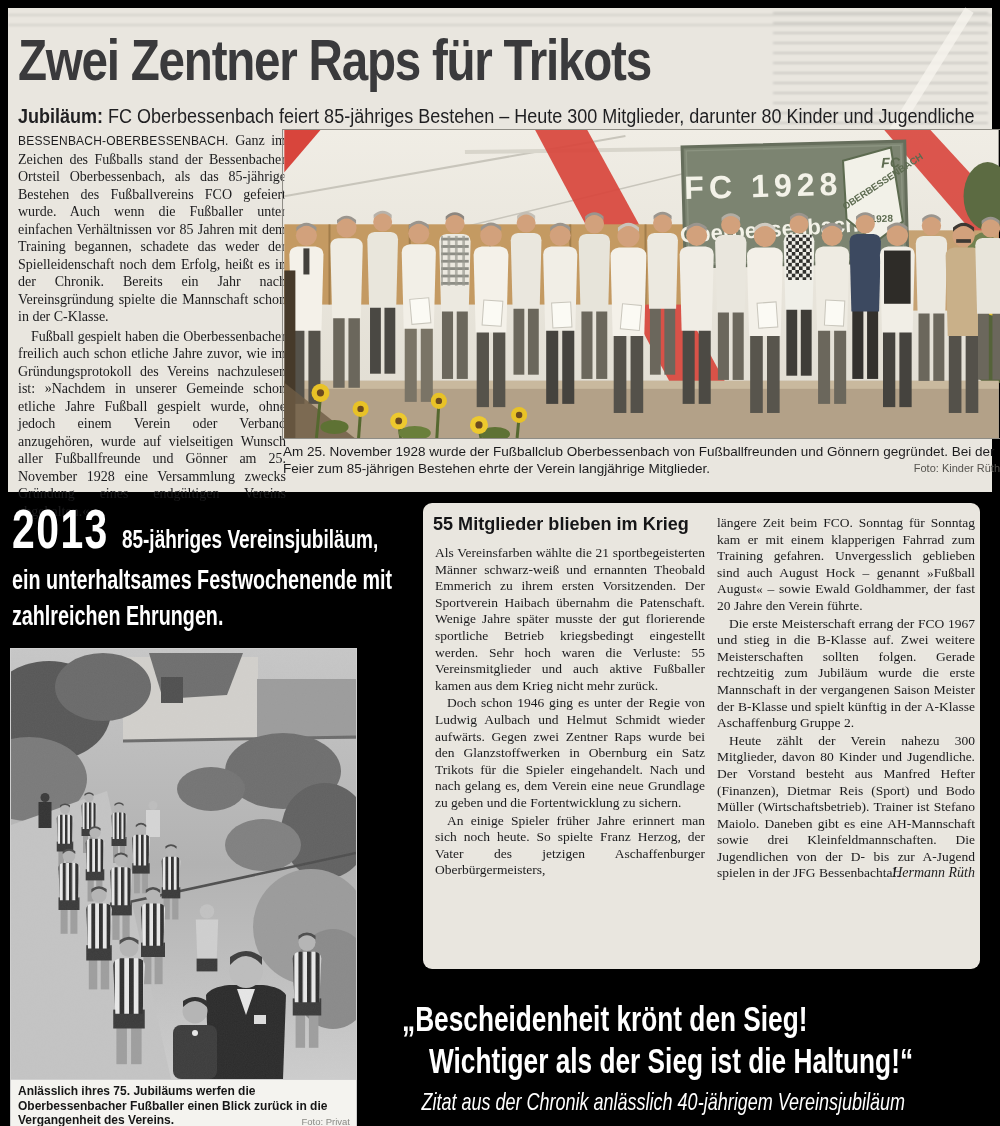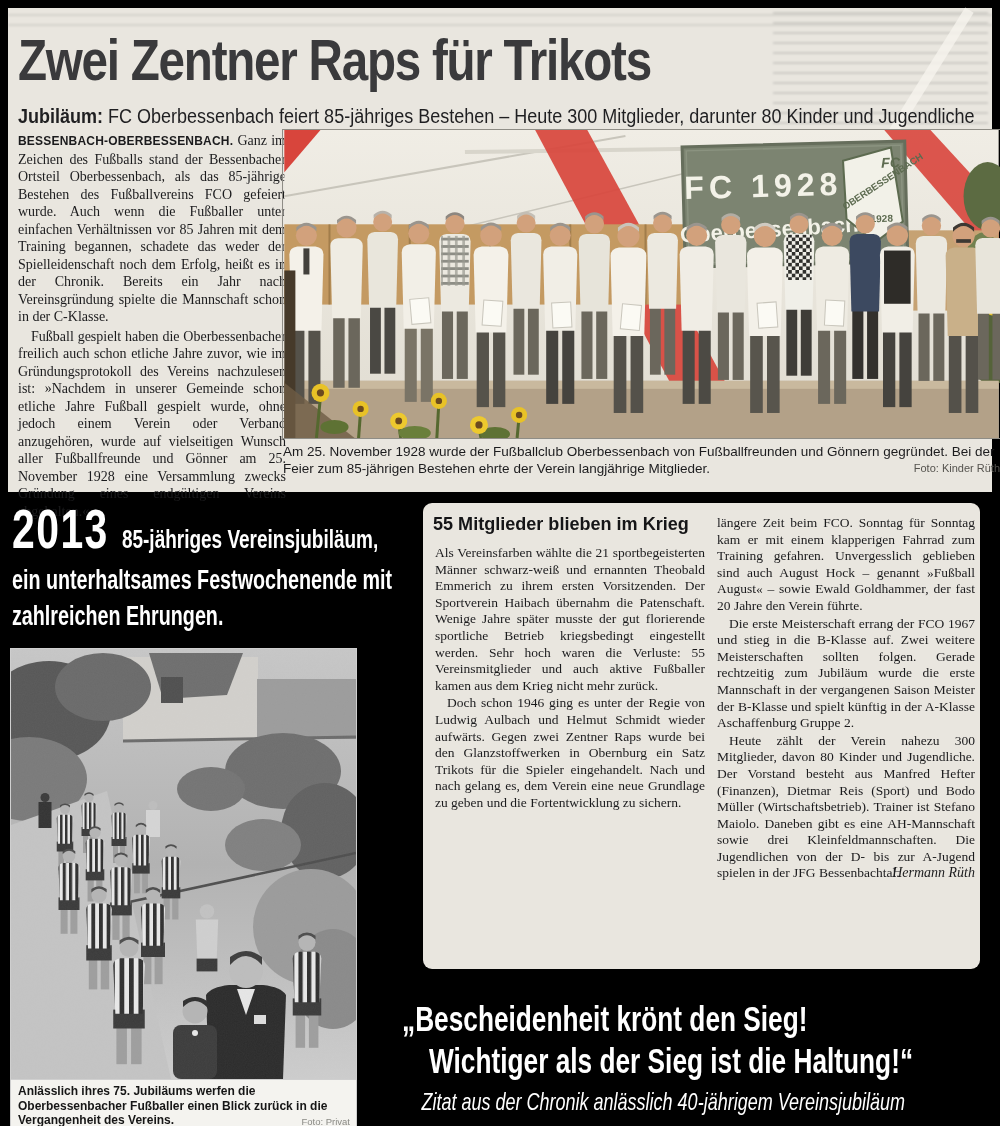--- a/index.html
+++ b/index.html
@@ -19,21 +19,21 @@
   #headline{position:absolute;left:10px;top:18px;font-size:58px;font-weight:bold;color:#3a3a3c;
             letter-spacing:-1.5px;white-space:nowrap;transform:scaleX(.82);transform-origin:left top;}
   #subhead{position:absolute;left:10px;top:97px;font-size:20px;color:#1f1f21;white-space:nowrap;
            transform:scaleX(.9);transform-origin:left top;}
   #subhead .kicker{font-weight:bold;}
 
   .bodytext{font-family:"Liberation Serif",serif;color:#1b1b1d;text-align:justify;}
   #lede{position:absolute;left:10px;top:124px;width:268px;font-size:14px;line-height:17.5px;}
   #lede p{margin:0;}
   #lede .p2{text-indent:13px;margin-top:2px;}
-  .dateline{font-family:"Liberation Sans",sans-serif;font-weight:bold;font-size:12px;letter-spacing:.2px;}
+  .dateline{font-family:"Liberation Sans",sans-serif;font-weight:normal;font-size:12px;letter-spacing:.2px;}
 
   #main-photo{position:absolute;left:275px;top:122px;width:717px;height:308px;overflow:hidden;
               outline:1px solid #8f8d86;}
   #main-caption{position:absolute;left:275px;top:436px;width:717px;font-size:13.5px;line-height:16.5px;
                 color:#1c1c1e;}
   #main-credit{position:absolute;right:0;top:16px;font-size:11px;color:#55534e;}
 
   
   #band2013{position:absolute;left:12px;top:496px;width:560px;color:#fff;font-weight:bold;
             transform:scaleX(.73);transform-origin:left top;white-space:nowrap;}
@@ -295,20 +295,21 @@
     </div>
     <div class="t2">ein unterhaltsames Festwochenende mit</div>
     <div class="t3">zahlreichen Ehrungen.</div>
   </div>
 
   <div class="sheet" id="article">
     <div id="art-heading">55 Mitglieder blieben im Krieg</div>
     <div class="col bodytext" id="colA">
       <p>Als Vereinsfarben wählte die 21 sportbegeisterten Männer schwarz-weiß und ernannten Theobald Emmerich zu ihrem ersten Vorsitzenden. Der Sportverein Haibach übernahm die Patenschaft. Wenige Jahre später musste der gut florierende sportliche Betrieb kriegsbedingt eingestellt werden. Sehr hoch waren die Verluste: 55 Vereinsmitglieder und auch aktive Fußballer kamen aus dem Krieg nicht mehr zurück.</p>
       <p>Doch schon 1946 ging es unter der Regie von Ludwig Aulbach und Helmut Schmidt wieder aufwärts. Gegen zwei Zentner Raps wurde bei den Glanzstoffwerken in Obernburg ein Satz Trikots für die Spieler eingehandelt. Nach und nach gelang es, dem Verein eine neue Grundlage zu geben und die Fortentwicklung zu sichern.</p>
+      <p>An einige Spieler früher Jahre erinnert man sich noch heute. So spielte Franz Herzog, der Vater des jetzigen Aschaffenburger Oberbürgermeisters,</p>
     </div>
     <div class="col bodytext" id="colB">
       <p>längere Zeit beim FCO. Sonntag für Sonntag kam er mit einem klapperigen Fahrrad zum Training gefahren. Unvergesslich geblieben sind auch August Hock – genannt »Fußball August« – sowie Ewald Goldhammer, der fast 20 Jahre den Verein führte.</p>
       <p>Die erste Meisterschaft errang der FCO 1967 und stieg in die B-Klasse auf. Zwei weitere Meisterschaften sollten folgen. Gerade rechtzeitig zum Jubiläum wurde die erste Mannschaft in der vergangenen Saison Meister der B-Klasse und spielt künftig in der A-Klasse Aschaffenburg Gruppe 2.</p>
       <p>Heute zählt der Verein nahezu 300 Mitglieder, davon 80 Kinder und Jugendliche. Der Vorstand besteht aus Manfred Hefter (Finanzen), Dietmar Reis (Sport) und Bodo Müller (Wirtschaftsbetrieb). Trainer ist Stefano Maiolo. Daneben gibt es eine AH-Mannschaft sowie drei Kleinfeldmannschaften. Die Jugendlichen von der D- bis zur A-Jugend spielen in der JFG Bessenbachtal.</p>
       <div id="author">Hermann Rüth</div>
     </div>
   </div>
 
   <div id="old-photo-block">

